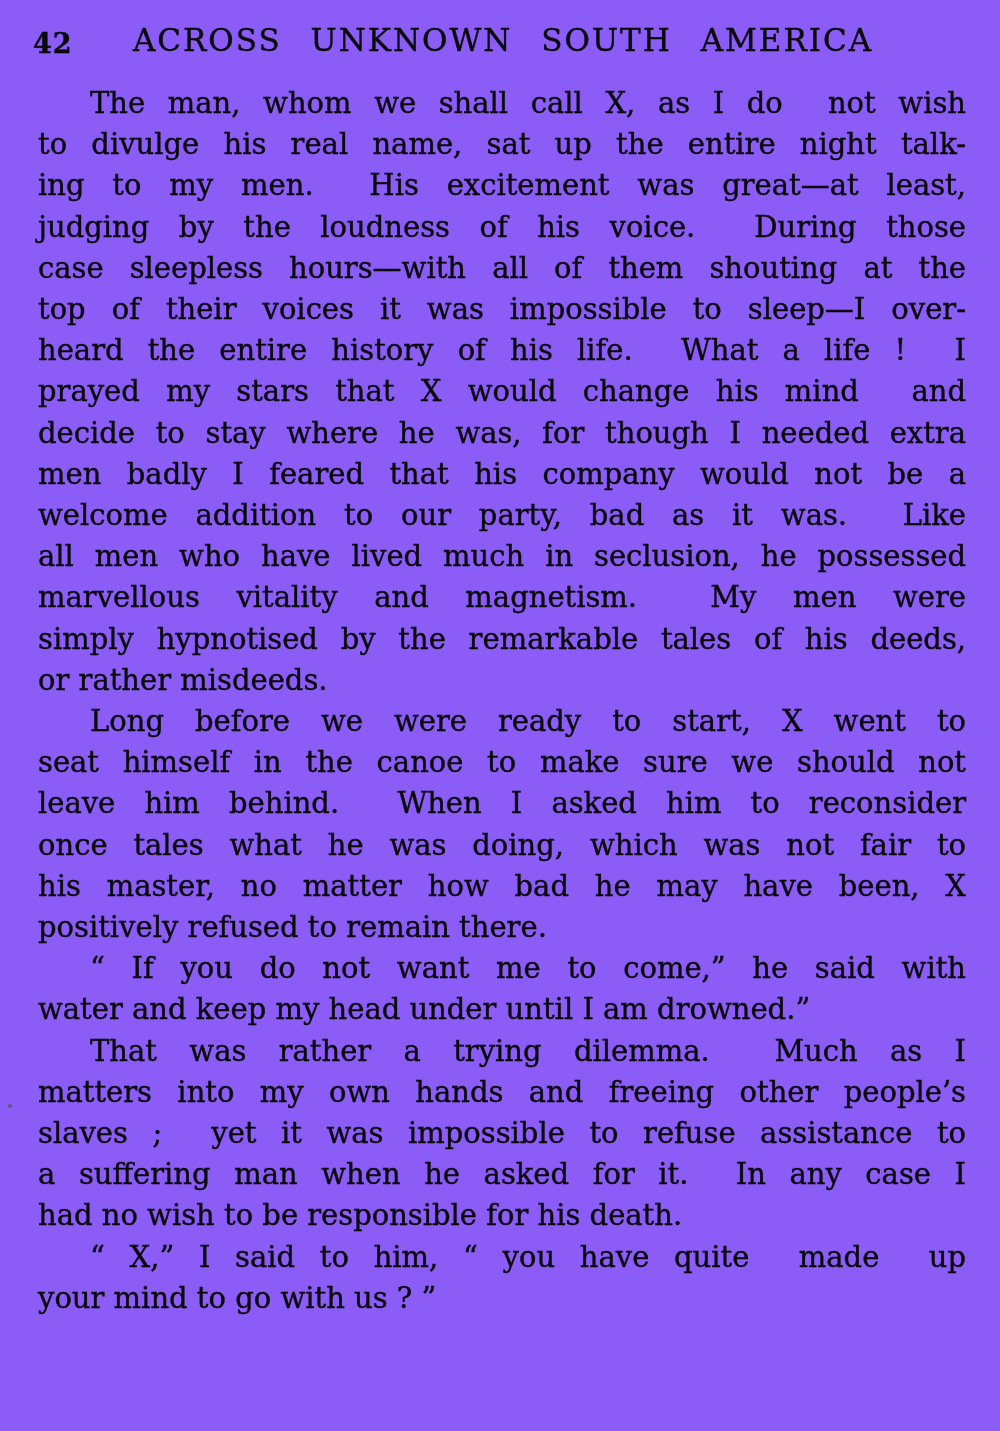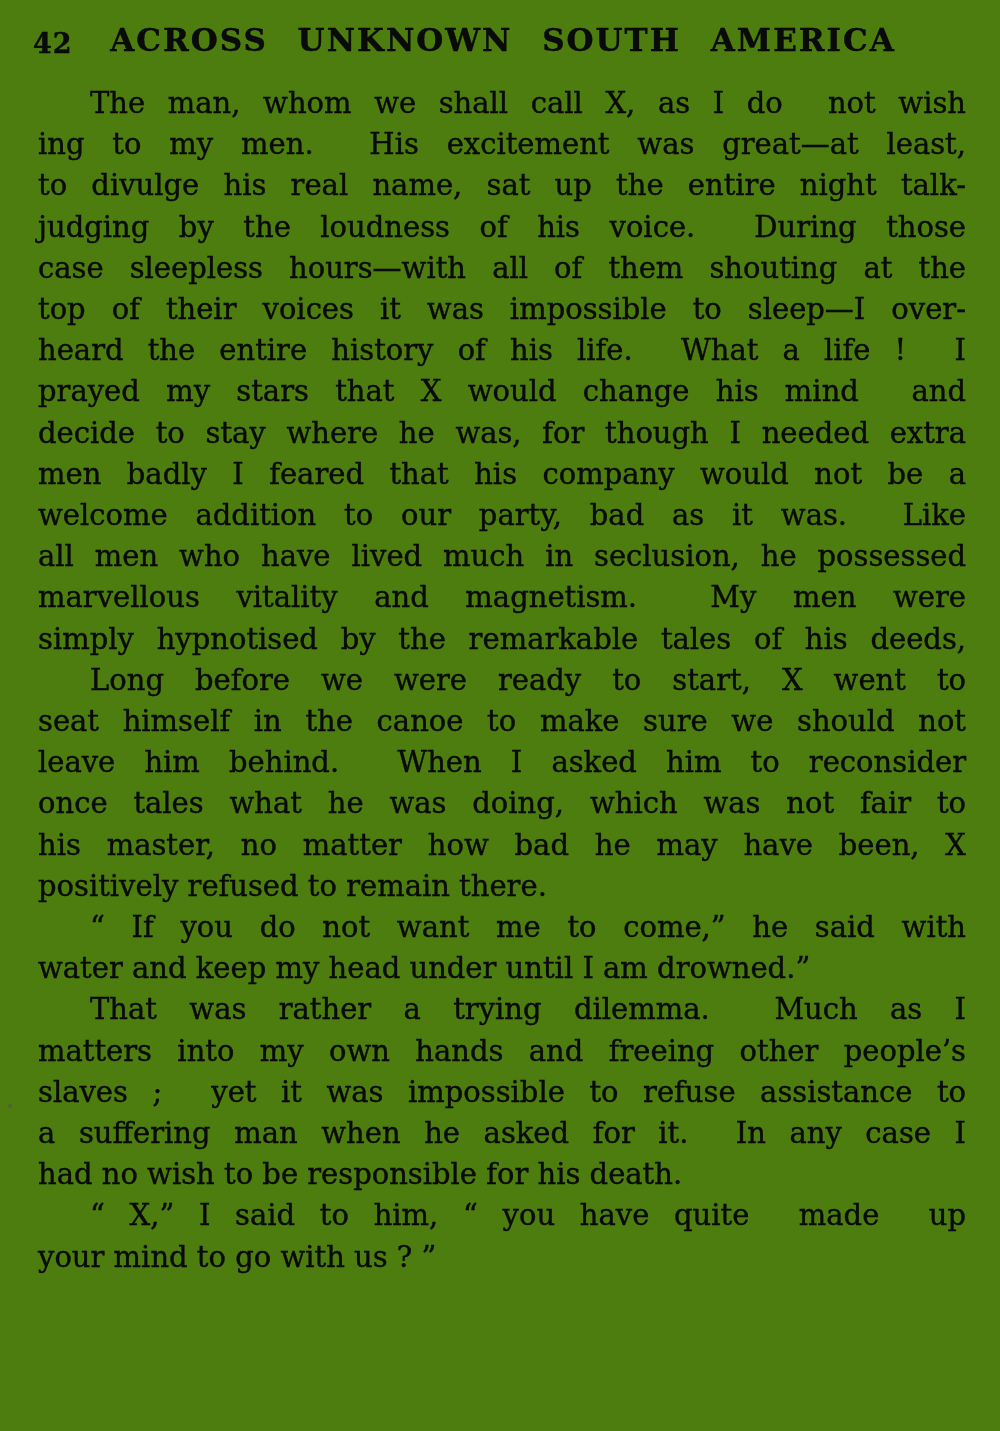--- a/index.html
+++ b/index.html
@@ -1,20 +1,20 @@
 <!DOCTYPE html>
 <html><head>
 <meta charset="utf-8">
 <style>
   html, body { margin: 0; padding: 0; background: #ffffff; }
   .page {
     position: relative;
     width: 1000px;
     height: 1431px;
-    background: #4d7c0f;
+    background: #8b5cf6;
     overflow: hidden;
     font-family: "DejaVu Serif", serif;
     color: #0a0a0a;
     -webkit-text-stroke: 0.35px #000;
   }
   .running-header {
     position: absolute;
     top: 22px;
     left: 0;
     right: 0;
@@ -24,21 +24,21 @@
     position: absolute;
     left: 33px;
     top: 6px;
     font-size: 27px;
     font-weight: bold;
     letter-spacing: 1px;
   }
   .running-title {
     text-align: center;
     font-size: 31px;
-    font-weight: bold;
+    font-weight: normal;
     letter-spacing: 2px;
     word-spacing: 17px;
     padding-left: 6px;
   }
   .text-body {
     position: absolute;
     left: 38px;
     top: 83px;
     width: 928px;
   }
@@ -67,33 +67,34 @@
 <body>
 
 <div class="page">
   <div class="running-header">
     <span class="page-number">42</span>
     <div class="running-title">ACROSS  UNKNOWN  SOUTH  AMERICA</div>
   </div>
   <div class="text-body">
       <div class="para">
         <div class="line pfirst">The man, whom we shall call X, as I do  not wish</div>
+        <div class="line">to divulge his real name, sat up the entire night talk-</div>
         <div class="line">ing to my men.  His excitement was great—at least,</div>
-        <div class="line">to divulge his real name, sat up the entire night talk-</div>
         <div class="line">judging by the loudness of his voice.  During those</div>
         <div class="line">case sleepless hours—with all of them shouting at the</div>
         <div class="line">top of their voices it was impossible to sleep—I over-</div>
         <div class="line">heard the entire history of his life.  What a life !  I</div>
         <div class="line">prayed my stars that X would change his mind  and</div>
         <div class="line">decide to stay where he was, for though I needed extra</div>
         <div class="line">men badly I feared that his company would not be a</div>
         <div class="line">welcome addition to our party, bad as it was.  Like</div>
         <div class="line">all men who have lived much in seclusion, he possessed</div>
         <div class="line">marvellous vitality and magnetism.  My men were</div>
         <div class="line">simply hypnotised by the remarkable tales of his deeds,</div>
+        <div class="line plast">or rather misdeeds.</div>
       </div>
       <div class="para">
         <div class="line pfirst">Long before we were ready to start, X went to</div>
         <div class="line">seat himself in the canoe to make sure we should not</div>
         <div class="line">leave him behind.  When I asked him to reconsider</div>
         <div class="line">once tales what he was doing, which was not fair to</div>
         <div class="line">his master, no matter how bad he may have been, X</div>
         <div class="line plast">positively refused to remain there.</div>
       </div>
       <div class="para">

